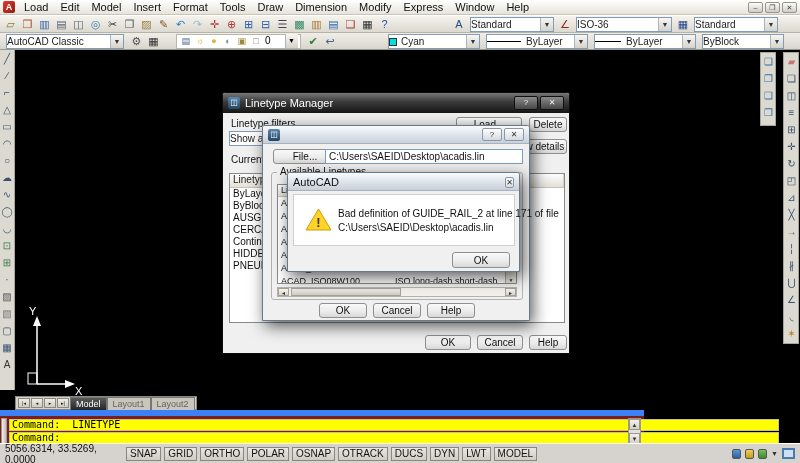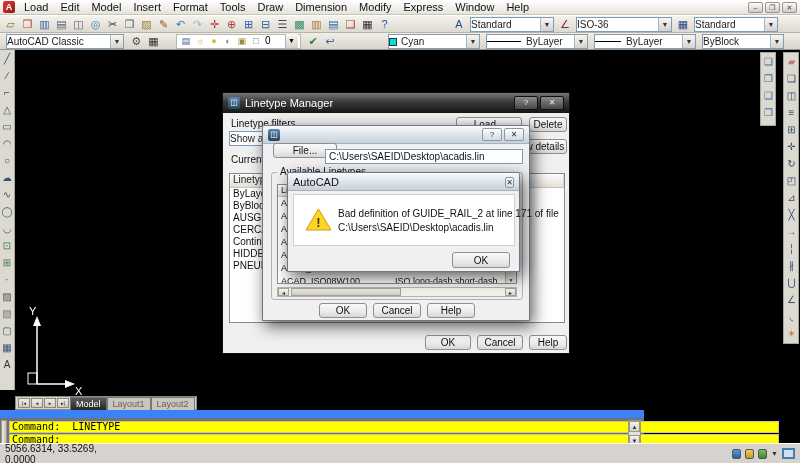--- a/index.html
+++ b/index.html
@@ -37,21 +37,21 @@
   #ucs{position:absolute;left:8px;bottom:14px}
 
   
   #tabs{position:absolute;left:15px;top:396px;width:182px;height:14px;background:#d6d3ce;border:1px solid #8b887e;display:flex;align-items:center;padding-left:2px;z-index:5}
   .tabnav{width:12px;height:10px;background:linear-gradient(#efede7,#cfccc3);border:1px solid #8b887e;font-size:5px;line-height:9px;text-align:center;margin-right:1px;color:#222}
   .tab{padding:0 5px;height:13px;line-height:12px;font-size:9px;border:1px solid #777;border-bottom:none}
   .tab.active{background:linear-gradient(#5a5a5a,#262626);color:#fff}
   .tab.inactive{background:#c9c6be;color:#66635a}
 
   
-  #cmd{position:absolute;left:0;top:410px;width:644px;height:33px;background:#737373;border-top:8px solid #3b82f6;z-index:5}
+  #cmd{position:absolute;left:0;top:410px;width:644px;height:33px;background:#7f1d1d;border-top:6px solid #3b82f6;z-index:5}
   #cmd-gutter{position:absolute;left:1px;top:2px;width:6px;height:27px;background:linear-gradient(90deg,#efede7,#c3c0b7);border:1px solid #9b988e}
   .cmdline{position:absolute;left:9px;width:770px;height:12px;background:#ffff00;border:1px solid #c9c292;font-family:"DejaVu Sans Mono","Liberation Mono",monospace;font-size:10px;line-height:10px;white-space:pre;color:#000;padding-left:2px}
   #cmd-vscroll{position:absolute;right:3px;top:2px;width:13px;height:27px;background:#e4e1d9;border:1px solid #9b988e;display:flex;flex-direction:column;justify-content:space-between}
   #cmd-vscroll span{display:block;height:11px;font-size:6px;line-height:10px;text-align:center;background:linear-gradient(#f4f2ec,#d2cfc6);border:1px solid #9b988e;color:#333}
   #cmd-hscroll{position:absolute;right:22px;top:29px;width:60px;height:4px;background:#cac7bf;border:1px solid #9b988e}
 
   
   #statusbar{position:absolute;left:0;top:443px;width:800px;height:20px;background:#d6d3ce;border-top:1px solid #fff;display:flex;align-items:center;padding:0 5px;gap:3px;z-index:5}
   #coords{width:118px;font-size:10px;color:#111}
   .toggle{border:1px solid #8a887e;padding:0 3px;height:14px;line-height:12px;background:linear-gradient(#eae7e0,#cfccc3);font-size:10px;color:#111;cursor:default}
@@ -324,21 +324,21 @@
 </div>
 
 <div id="load" class="dlg">
   <div class="lite-title">
     <span class="dlg-ico">◫</span>
     <span style="margin-left:auto;display:flex;gap:2px">
       <span class="tbtn-lite">?</span>
       <span class="tbtn-lite">✕</span>
     </span>
   </div>
-  <span class="btn" style="left:10px;top:17px;width:64px;height:15px">File...</span>
+  <span class="btn" style="left:10px;top:23px;width:64px;height:15px">File...</span>
   <div id="ld-path">C:\Users\SAEID\Desktop\acadis.lin</div>
   <div id="ld-group"></div>
   <span id="ld-group-label">Available Linetypes</span>
   <div id="ld-list">
     <div class="hdr">
       <span class="h1">Linetype</span>
       <span class="h2">Description</span>
     </div>
     <div>
 
@@ -410,20 +410,33 @@
   <div class="cmdline" style="top:16px">Command:</div>
   <div id="cmd-vscroll">
     <span>▲</span>
     <span>▼</span>
   </div>
   <div id="cmd-hscroll"></div>
 </div>
 
 <div id="statusbar">
   <span id="coords">5056.6314, 33.5269, 0.0000</span>
+  <div class="tb-strip" style="gap:3px">
+
+  <span class="toggle">SNAP</span>
+      <span class="toggle">GRID</span>
+      <span class="toggle">ORTHO</span>
+      <span class="toggle">POLAR</span>
+      <span class="toggle">OSNAP</span>
+      <span class="toggle">OTRACK</span>
+      <span class="toggle">DUCS</span>
+      <span class="toggle">DYN</span>
+      <span class="toggle">LWT</span>
+      <span class="toggle">MODEL</span>
+    </div>
   <div id="sb-right">
     <span class="sb-ico" style="background:linear-gradient(#5a96d6,#2a5fa0)"></span>
     <span class="sb-ico" style="background:linear-gradient(#f0cc5a,#c09a20)"></span>
     <span class="sb-ico" style="background:linear-gradient(#7ac05a,#3a8a2a)"></span>
     <span style="font-size:7px;color:#333">▼</span>
     <span id="clean-screen"></span>
   </div>
 </div>
 
 </body></html>

